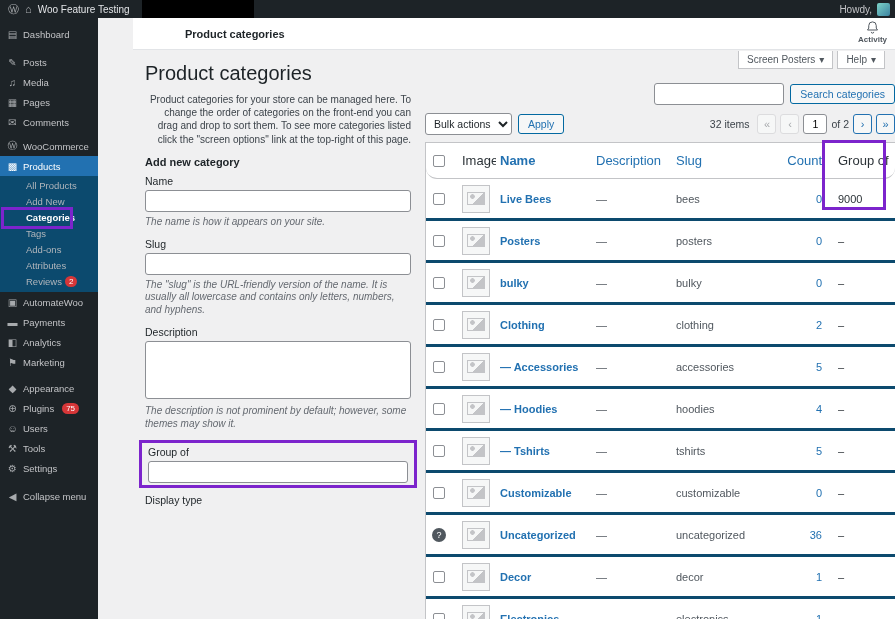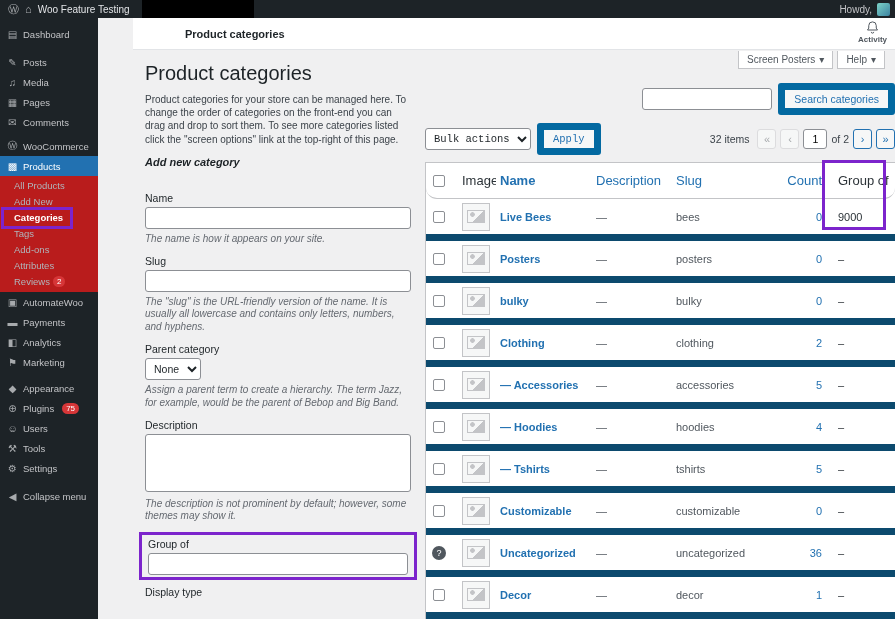--- a/index.html
+++ b/index.html
@@ -23,21 +23,21 @@
 
   
   #sidebar { position:absolute; top:18px; left:0; width:98px; bottom:0; background:#1d2327;
     color:#c3c4c7; z-index:30; padding-top:6px; }
   .menu-item { display:flex; align-items:center; gap:5px; padding:0 7px; height:20px;
     font-size:9.5px; cursor:pointer; white-space:nowrap; }
   .menu-item .mi { width:11px; text-align:center; font-size:10px; color:#a7aaad; flex:none; }
   .menu-item.active { background:#2271b1; color:#fff; }
   .menu-item.active .mi { color:#fff; }
   .spacer8 { height:8px; } .spacer4 { height:4px; } .spacer6 { height:6px; }
-  .submenu { background:#b91c1c; padding:2px 0; }
+  .submenu { background:#0c4a6e; padding:2px 12px; }
   .submenu-item { height:16px; line-height:16px; padding-left:14px; font-size:9.5px;
     color:#b0b5bb; cursor:pointer; white-space:nowrap; }
   .submenu-item.current { color:#fff; font-weight:bold; }
   .badge { display:inline-block; background:#d63638; color:#fff; border-radius:8px;
     font-size:8px; line-height:11px; padding:0 4px; margin-left:3px; vertical-align:1px; }
 
   
   #main { position:absolute; left:98px; top:18px; right:0; bottom:0; background:#f0f0f1; overflow:hidden;padding-left:35px; }
   .wc-header { height:32px; background:#fff; border-bottom:1px solid #e2e4e7;
     display:flex; align-items:center; padding-left:52px; font-weight:bold; font-size:11px; color:#1d2327; }
@@ -46,58 +46,58 @@
   .tabs { position:absolute; right:10px; top:33px; display:flex; gap:4px; z-index:5; }
   .tab { background:#fff; border:1px solid #c3c4c7; border-top:none; padding:3px 8px;
     font-size:10px; color:#50575e; cursor:pointer; display:flex; align-items:center; gap:4px; }
   .page-title { font-size:20px; font-weight:400; color:#1d2327; margin:12px 0 6px 12px; }
 
   .columns { display:flex; gap:14px; padding-left:12px; align-items:flex-start; }
   .left-col { width:266px; flex:none; }
   .right-col { flex:1; min-width:0; margin-top:-8px; padding-right:0; }
 
   
-  .intro { font-size:10px; line-height:1.32; color:#3c434a; margin:2px 0 10px; }
-  .form-title { font-weight:bold; font-size:11px; color:#1d2327; margin:4px 0 24px;font-style:italic; }
+  .intro { font-size:10px; line-height:1.32; color:#3c434a; margin:2px 0 10px;text-align:right; }
+  .form-title { font-weight:bold; font-size:11px; color:#1d2327; margin:4px 0 7px; }
   .field { margin-bottom:2px; }
   .field label { display:block; font-size:10.5px; color:#1d2327; margin-bottom:3px; }
   .text-input { width:100%; height:22px; border:1px solid #8c8f94; border-radius:3px;
     background:#fff; padding:0 6px; font-size:11px; font-family:inherit; }
   .help { font-size:10px; color:#646970; line-height:1.28; margin:4px 0 9px;font-style:italic; }
   select.wp { height:22px; border:1px solid #8c8f94; border-radius:3px; background:#fff;
     font-size:10.5px; font-family:inherit; padding:0 4px; color:#1d2327; }
   textarea.wp { width:100%; height:58px; border:1px solid #8c8f94; border-radius:3px;
     background:#fff; font-family:inherit; resize:none; }
   .annot-wrap { border:3px solid #7c24cc; margin:0 -6px 6px -6px; padding:3px 6px 0 6px; }
   .thumb-box { width:34px; height:34px; background:#fff; border:1px solid #c3c4c7;
     display:flex; align-items:center; justify-content:center; flex:none; }
   .pic { width:18px; height:13px; border:1px solid #c3c4c7; background:
     radial-gradient(circle at 28% 32%, #c3c4c7 2px, transparent 2.6px),
     linear-gradient(135deg, transparent 58%, #c3c4c7 58%); }
   .btn { border-radius:3px; font-size:10.5px; font-family:inherit; cursor:pointer; padding:3px 9px; }
-  .btn-secondary { background:#f6f7f7; border:7px solid #0369a1; color:#2271b1;text-align:center; }
+  .btn-secondary { background:#f6f7f7; border:1px solid #0369a1; color:#2271b1;text-align:center; }
 
   
   .search-row { display:flex; justify-content:flex-end; align-items:center; gap:6px; margin:0 0 8px; }
   .search-input { width:130px; height:22px; border:1px solid #8c8f94; border-radius:3px; padding:0 5px; font-family:inherit; }
   .tablenav { display:flex; align-items:center; justify-content:space-between; margin-bottom:7px; }
-  .bulk { display:flex; align-items:center; gap:6px;font-family:Liberation Mono, monospace; }
+  .bulk { display:flex; align-items:center; gap:6px; }
   .pages { display:flex; align-items:center; gap:4px; font-size:10.5px; color:#3c434a; }
   .page-btn { min-width:19px; height:20px; display:flex; align-items:center; justify-content:center;
     border:1px solid #2271b1; background:#f6f7f7; color:#2271b1; border-radius:3px; padding:0 3px;
     cursor:pointer; font-size:11px; }
   .page-btn.disabled { border-color:#dcdcde; color:#a7aaad; cursor:default; }
   .page-input { width:24px; height:20px; border:1px solid #8c8f94; border-radius:3px;
     text-align:center; font-size:10.5px; font-family:inherit; }
   .items-count { margin-right:4px; }
 
   .table-wrap { position:relative; background:#fff; border:1px solid #c3c4c7; border-right:none; }
   .thead, .trow { display:flex; align-items:center; }
   .thead { height:36px; border-bottom:1px solid #c3c4c7; font-size:13px; color:#2c3338;border-radius:11px; }
-  .trow { height:42px; border-bottom:7px solid #0c4a6e;align-items:center; }
+  .trow { height:42px; border-bottom:3px solid #0c4a6e;align-items:center; }
   .c { padding:0 4px; overflow:hidden; white-space:nowrap; }
   .cbc { width:26px; display:flex; justify-content:center; flex:none; }
   .imgc { width:44px; flex:none; display:flex; align-items:center; padding-left:10px; }
   .namec { width:96px; flex:none; }
   .descc { width:80px; flex:none; color:#50575e; }
   .slugc { width:108px; flex:none; color:#50575e; }
   .countc { width:46px; flex:none; text-align:right; }
   .groupc { width:70px; flex:none; padding-left:12px; color:#2c3338; }
   .handlec { flex:1; text-align:right; padding-right:12px; color:#787c82; font-size:12px; }
   .namec a { font-weight:bold; }
@@ -249,27 +249,20 @@
         <input class="text-input" type="text" style="">
         <p class="help">The name is how it appears on your site.</p>
       </div>
 
       <div class="field">
         <label>Slug</label>
         <input class="text-input" type="text" style="">
         <p class="help">The "slug" is the URL-friendly version of the name. It is usually all lowercase and contains only letters, numbers, and hyphens.</p>
       </div>
 
-      <div class="field">
-        <label>Parent category</label>
-        <select class="wp">
-          <option>None</option>
-        </select>
-        <p class="help">Assign a parent term to create a hierarchy. The term Jazz, for example, would be the parent of Bebop and Big Band.</p>
-      </div>
 
       <div class="field">
         <label>Description</label>
         <textarea class="wp" style=""></textarea>
         <p class="help">The description is not prominent by default; however, some themes may show it.</p>
       </div>
 
       <div class="annot-wrap">
         <div class="field">
           <label>Group of</label>

